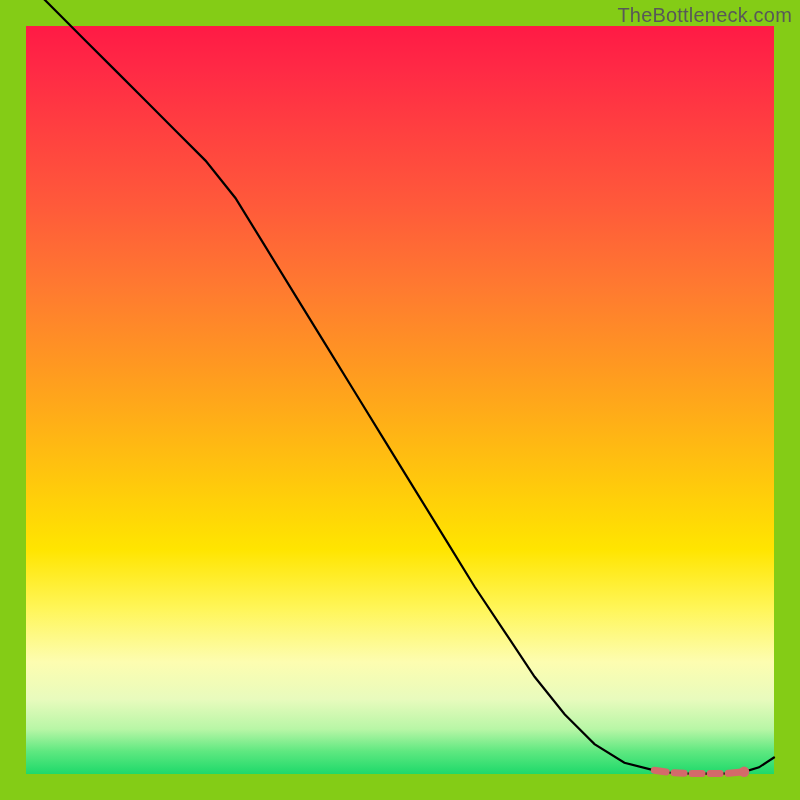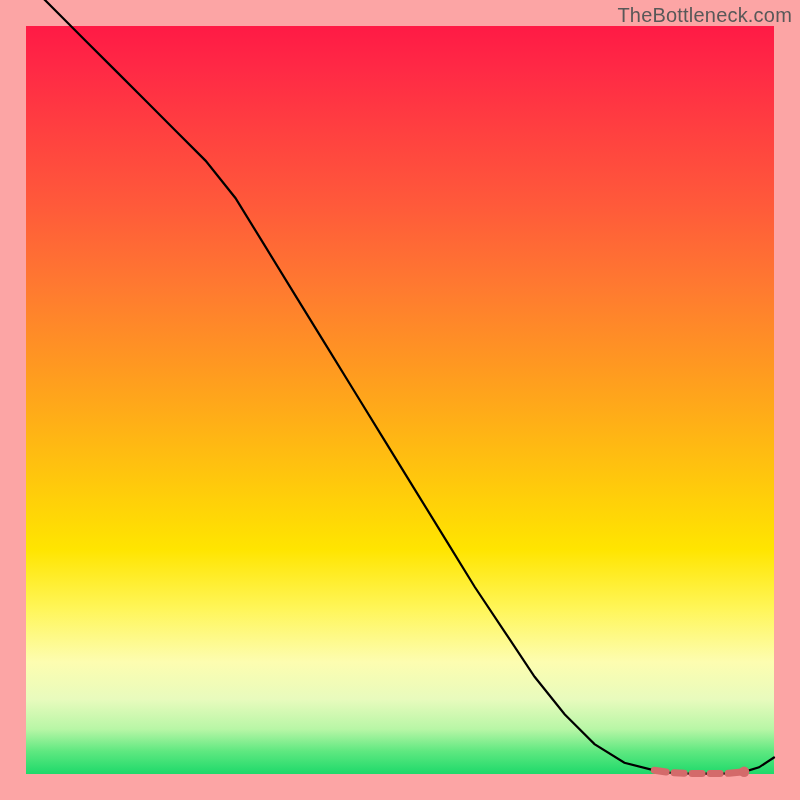--- a/index.html
+++ b/index.html
@@ -8,21 +8,21 @@
     width: 800px;
     height: 800px;
     background: #000;
     overflow: hidden;
     font-family: Arial, Helvetica, sans-serif;
   }
   .frame {
     position: relative;
     width: 800px;
     height: 800px;
-    background: #fca5a5;
+    background: #84cc16;
   }
   .plot {
     position: absolute;
     left: 26px;
     top: 26px;
     width: 748px;
     height: 748px;
     
     background: linear-gradient(to bottom,
       #ff1a45 0%,

